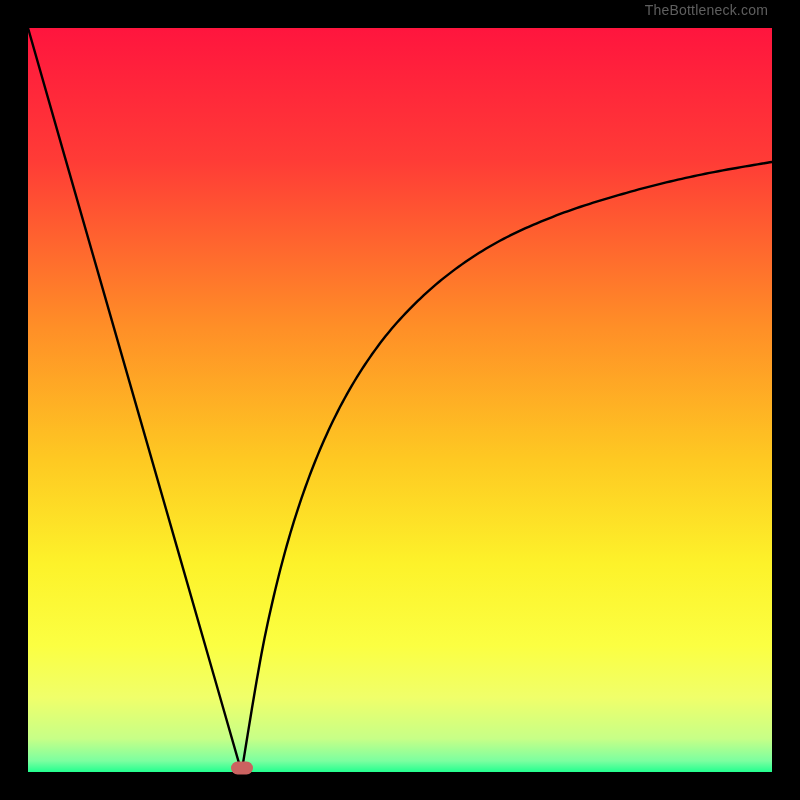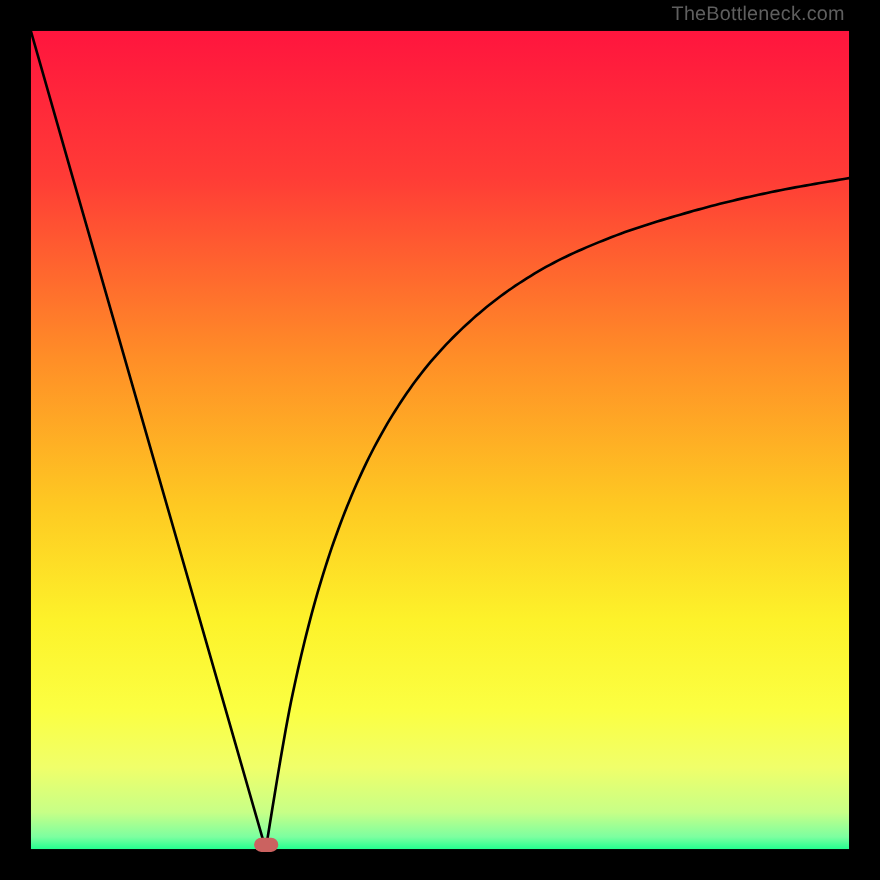--- a/index.html
+++ b/index.html
@@ -20,21 +20,21 @@
     background: #000;
   }
   .gradient {
     position: absolute;
     left: 0; top: 0; right: 0; bottom: 0;
   }
   .watermark {
     position: absolute;
     top: 2px;
     right: 32px;
-    font-size: 18px;
+    font-size: 14px;
     font-weight: 500;
     color: #5f5f5f;
     letter-spacing: 0.2px;
     z-index: 5;
   }
   svg.curve {
     position: absolute;
     left: 0; top: 0;
     width: 744px;
     height: 744px;

